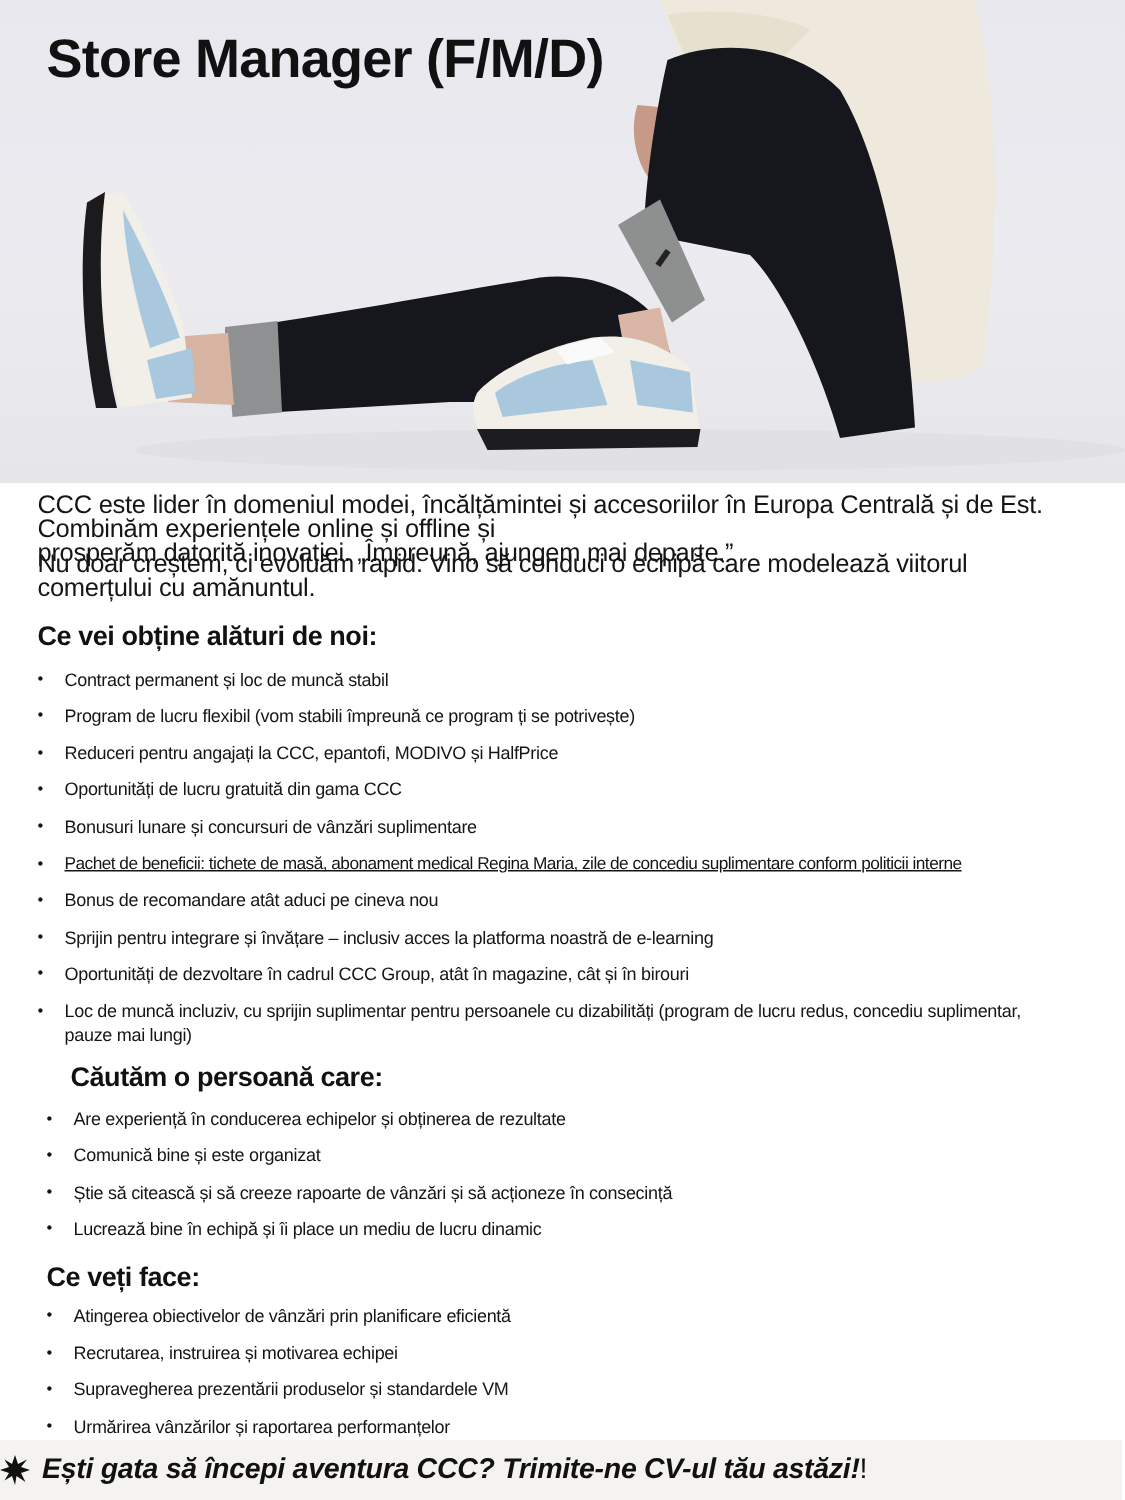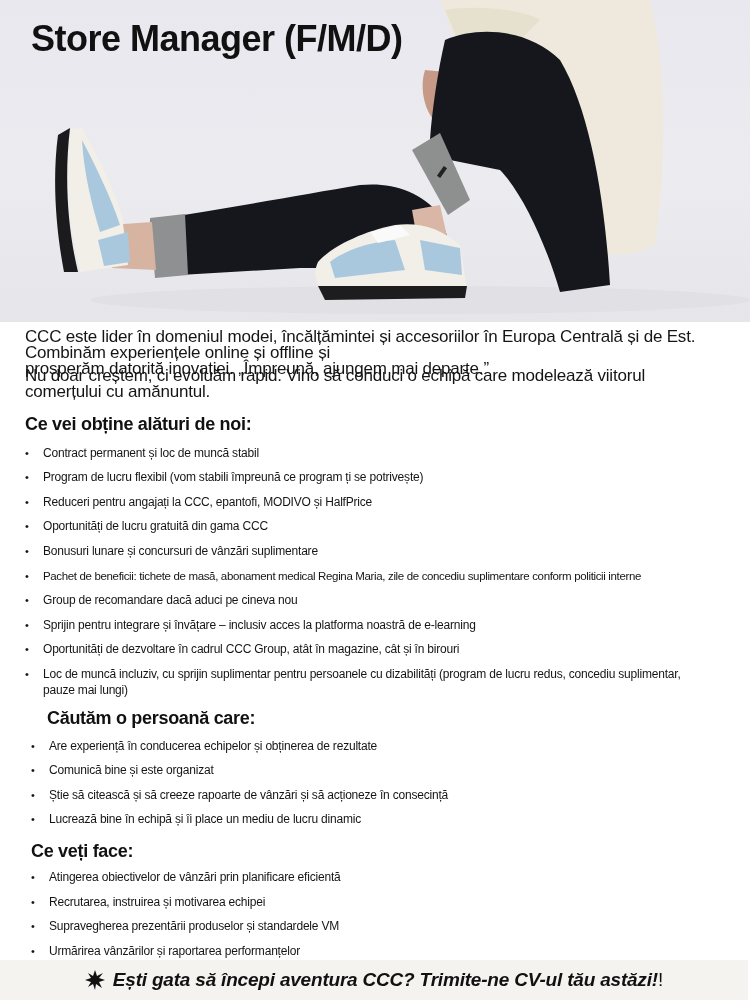--- a/index.html
+++ b/index.html
@@ -29,21 +29,21 @@
     .blist li {
       position: absolute; left: 0; font-size: 12px; line-height: 16px; color: #151515;
       letter-spacing: -0.2px; width: 680px;
     }
     .blist li .dot { position: absolute; left: 0; top: 0; font-size: 11px; }
     .blist li .txt { position: absolute; left: 18px; top: 0; width: 650px; }
 
     
     .footer {
       position: absolute; left: 0; top: 960px; width: 748px; height: 40px;
-      background: #f4f3f0; display: flex; align-items: center; justify-content: center;
+      background: #f4f3f0; display: flex; align-items: center; justify-content: flex-start;
     }
     .footer-inner { display: flex; align-items: center; gap: 8px; }
     .footer-text {
       font-style: italic; font-weight: bold; font-size: 19px; color: #111; letter-spacing: -0.2px;
     }
     .footer-excl { font-size: 19px; color: #111; font-weight: normal; }
   </style>
 </head>
 <body>
 
@@ -107,25 +107,25 @@
   <li style="top:518px;">
       <span class="dot">•</span>
       <span class="txt">Oportunități de lucru gratuită din gama CCC</span>
     </li>
   <li style="top:543px;">
       <span class="dot">•</span>
       <span class="txt">Bonusuri lunare și concursuri de vânzări suplimentare</span>
     </li>
   <li style="top:568px;">
       <span class="dot">•</span>
-      <span class="txt" style="font-size:11.5px; letter-spacing:-0.35px;">Pachet de beneficii: tichete de masă, abonament medical Regina Maria, zile de concediu suplimentare conform politicii interne</span>
+      <span class="txt" style="font-size:11.5px; letter-spacing:-0.35px;text-decoration:underline;">Pachet de beneficii: tichete de masă, abonament medical Regina Maria, zile de concediu suplimentare conform politicii interne</span>
     </li>
   <li style="top:592px;">
       <span class="dot">•</span>
-      <span class="txt">Group de recomandare dacă aduci pe cineva nou</span>
+      <span class="txt">Bonus de recomandare atât aduci pe cineva nou</span>
     </li>
   <li style="top:617px;">
       <span class="dot">•</span>
       <span class="txt">Sprijin pentru integrare și învățare – inclusiv acces la platforma noastră de e-learning</span>
     </li>
   <li style="top:641px;">
       <span class="dot">•</span>
       <span class="txt">Oportunități de dezvoltare în cadrul CCC Group, atât în magazine, cât și în birouri</span>
     </li>
   <li style="top:666px;">

